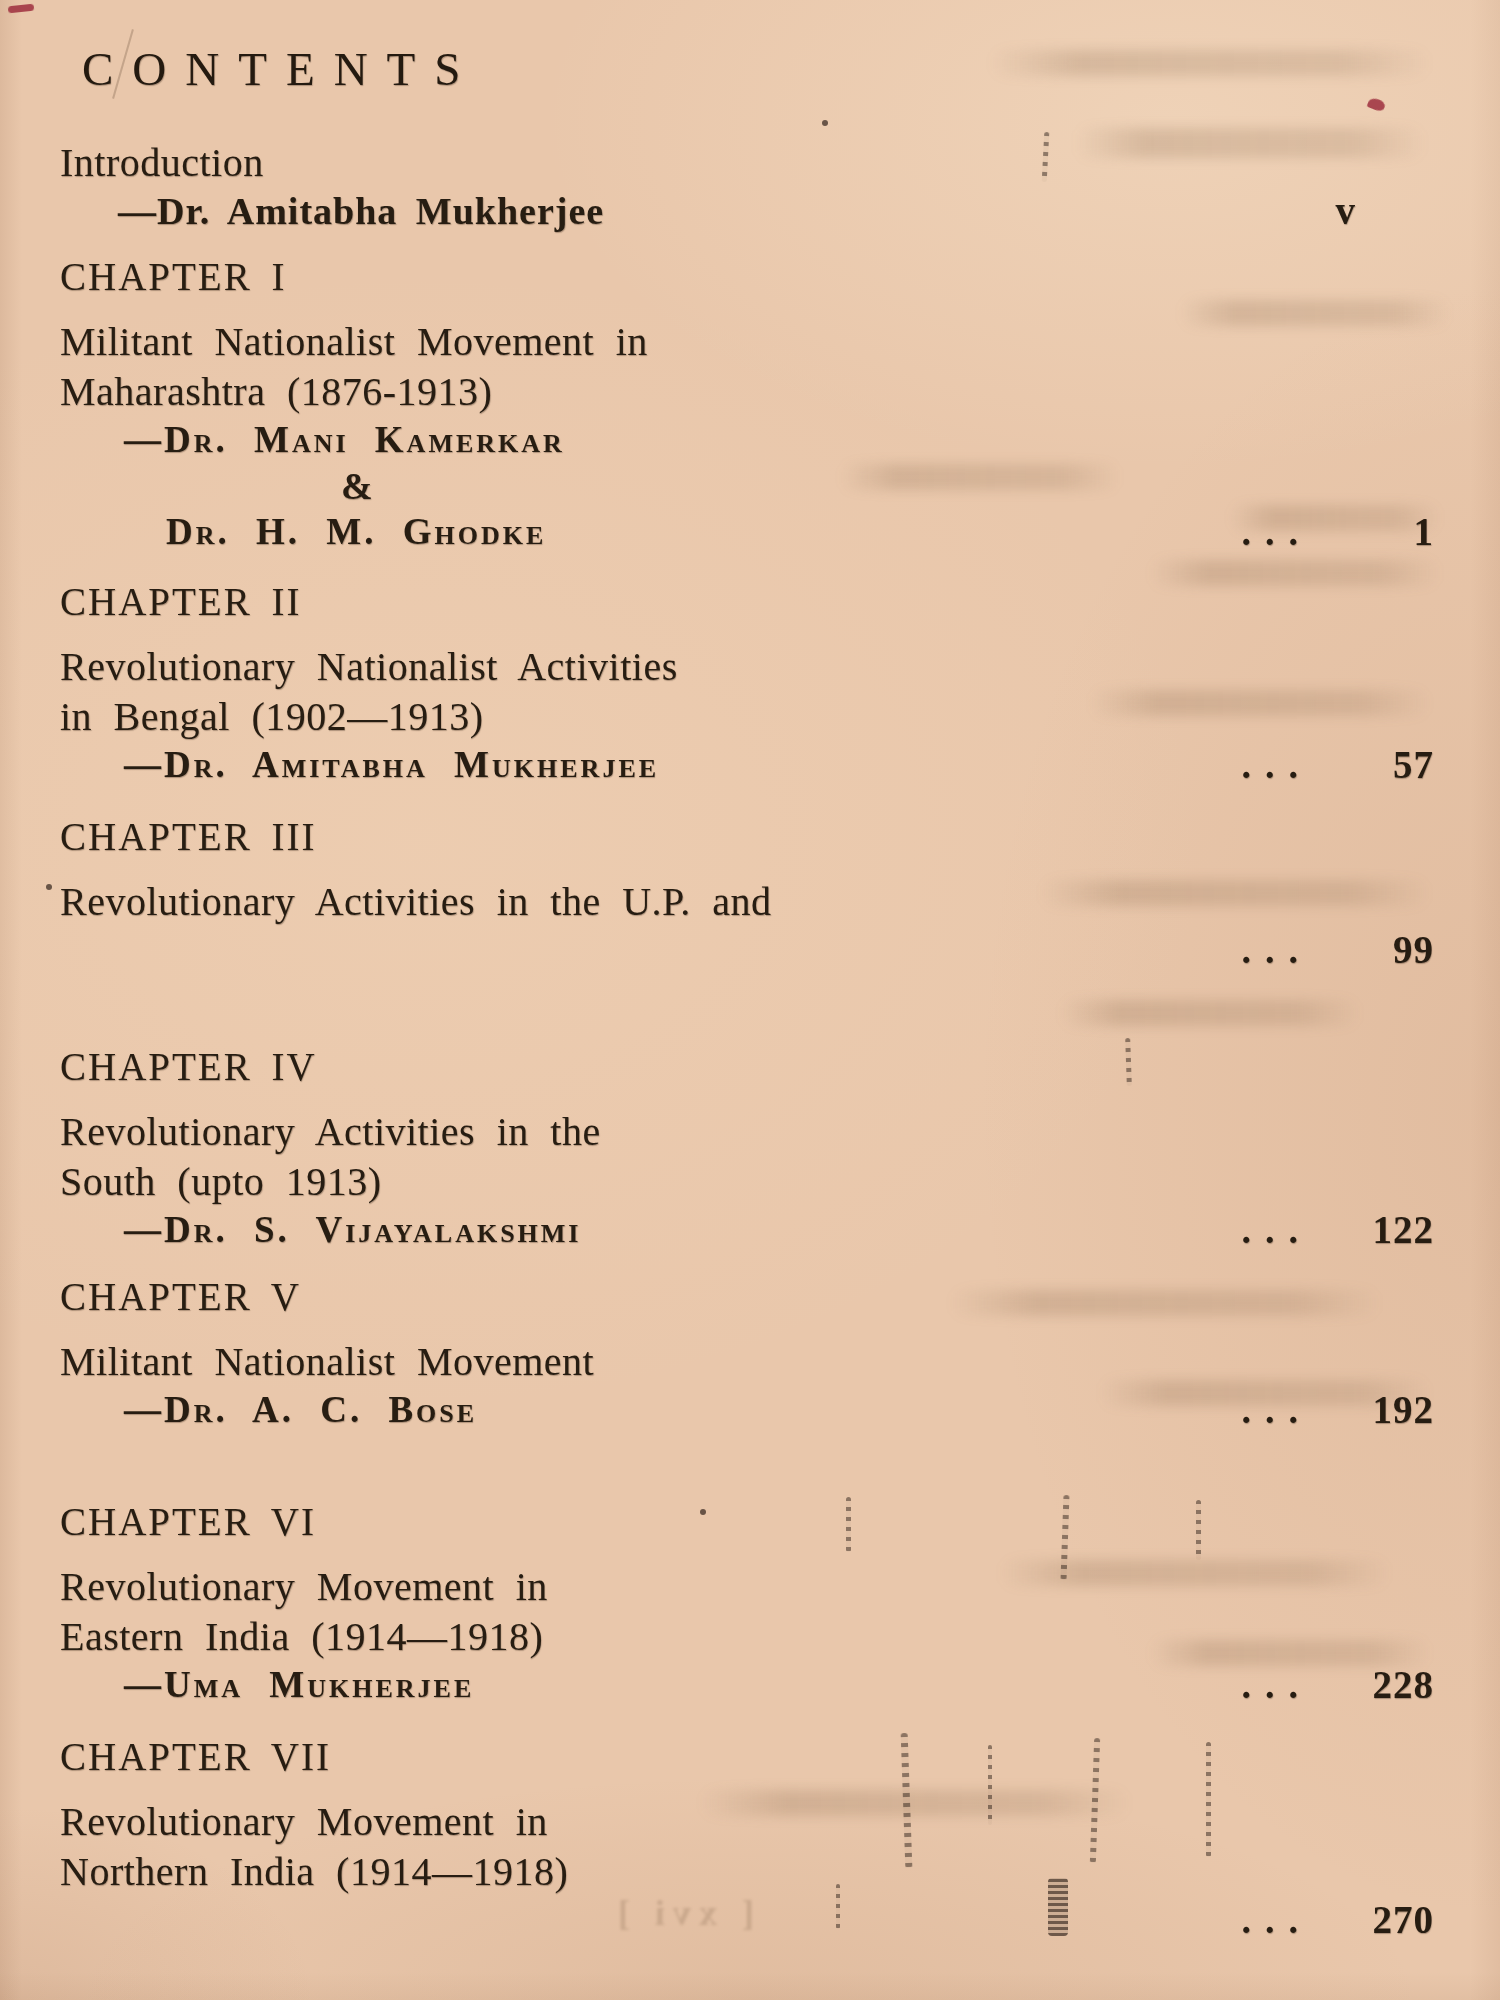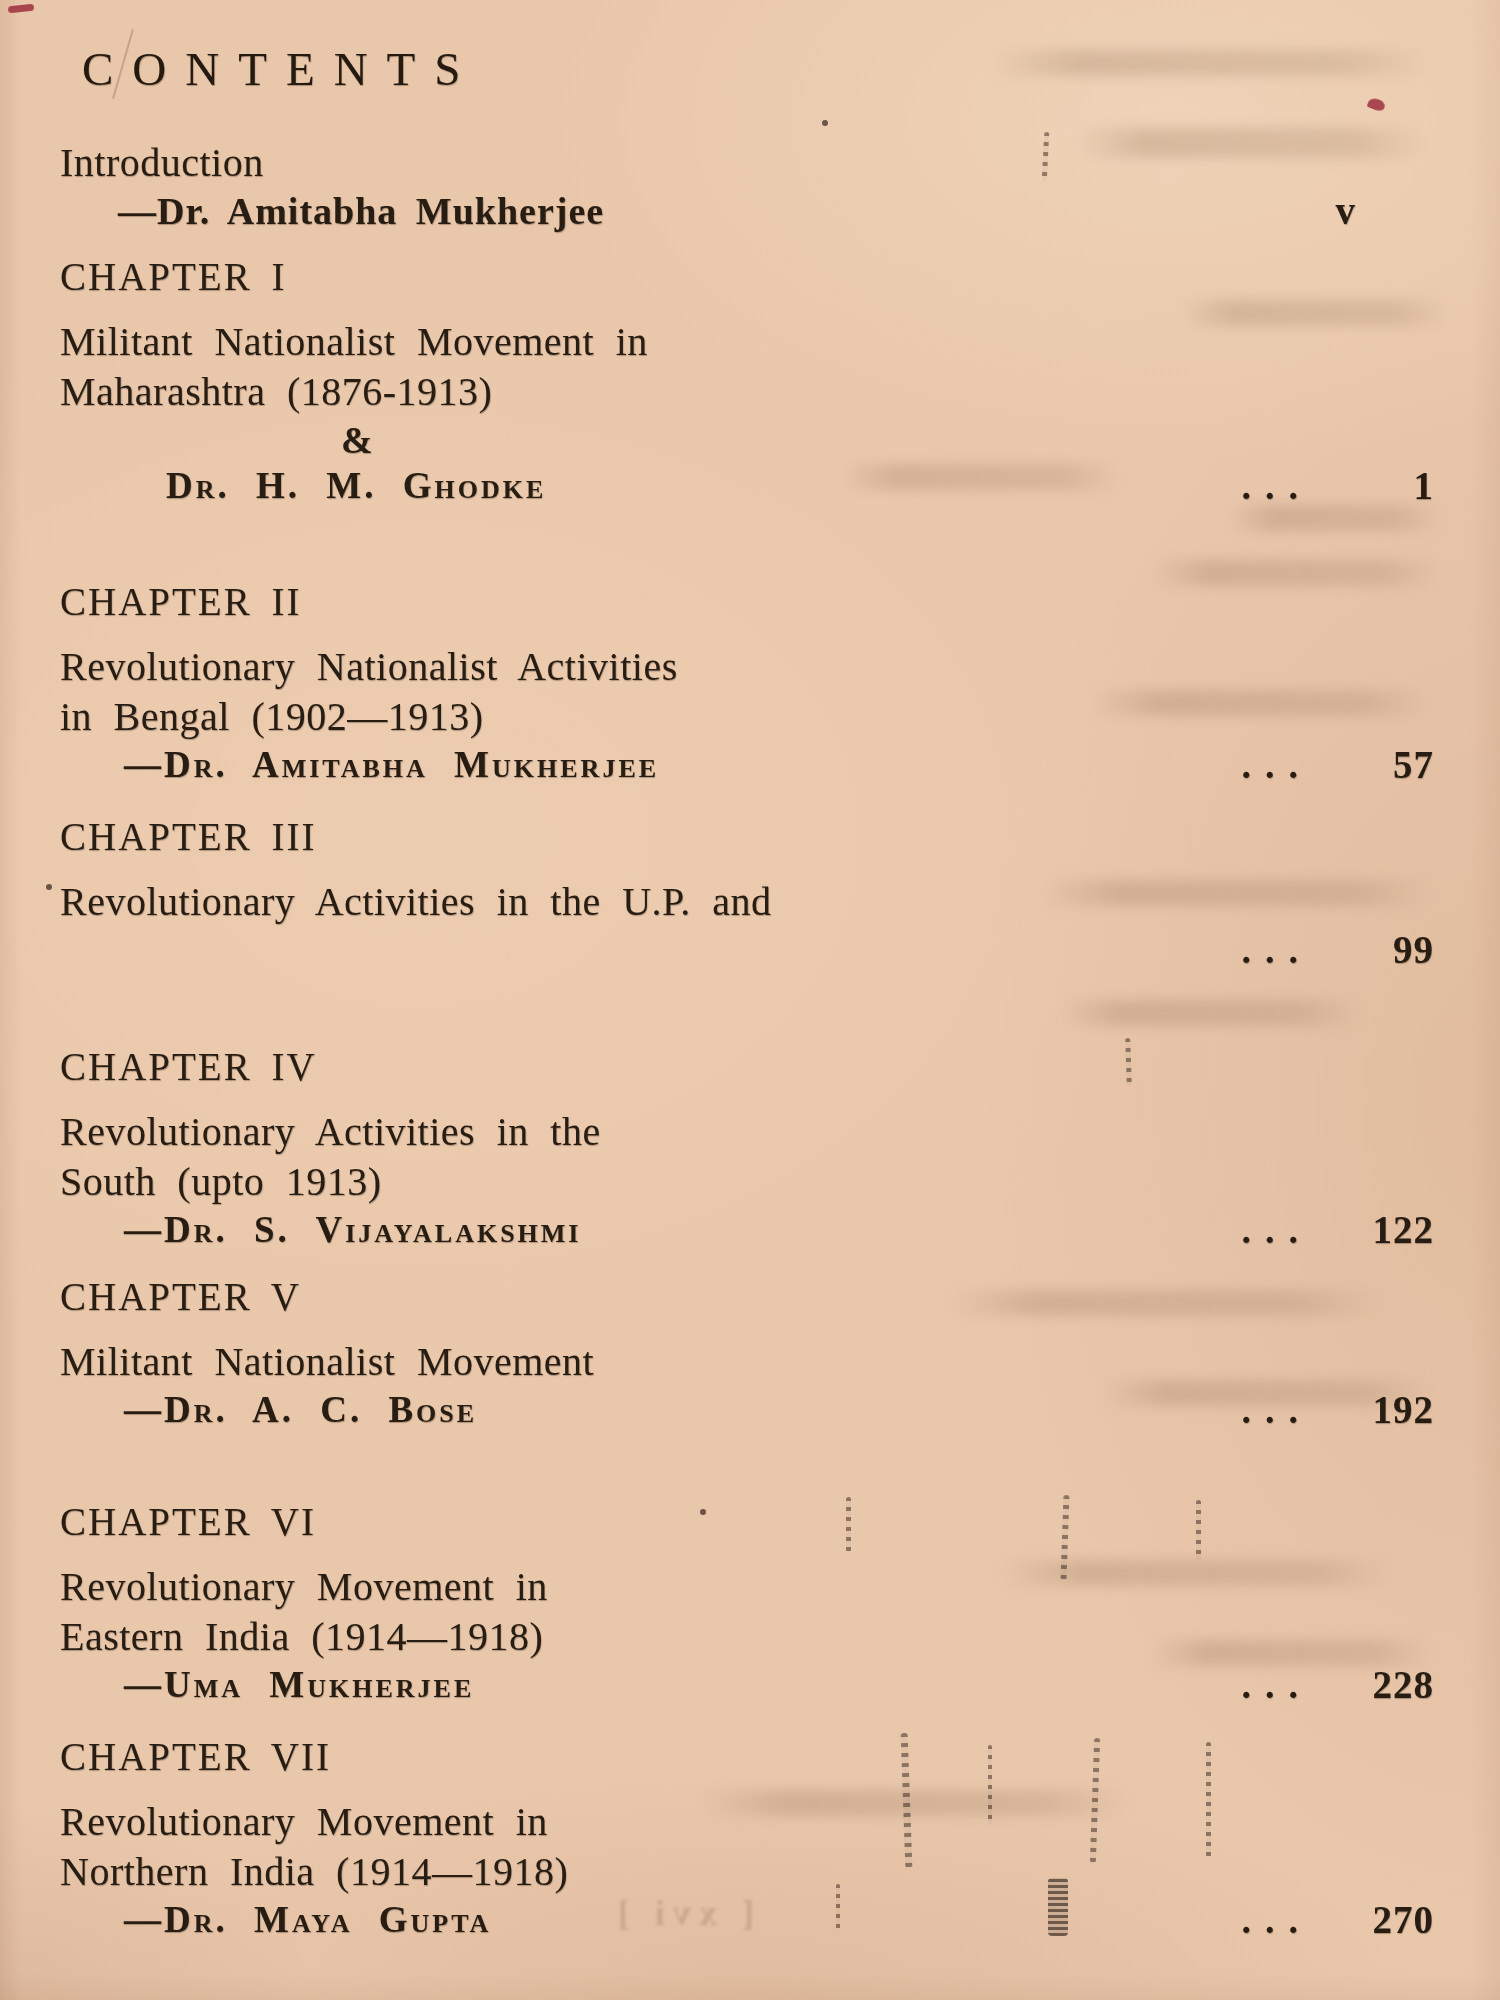--- a/index.html
+++ b/index.html
@@ -103,20 +103,23 @@
         <span class="pg pg-offset">v</span>
       </span>
     </div>
   </section>
 
   <section class="entry e1">
     <div class="chapter">CHAPTER I</div>
     <div class="t-line">Militant Nationalist Movement in</div>
     <div class="t-line">Maharashtra (1876-1913)</div>
     <div class="author-row">
+      <span class="author-name">—Dr. Mani Kamerkar</span>
+    </div>
+    <div class="author-row">
       <span class="joiner">&amp;</span>
     </div>
     <div class="author-row">
       <span class="author-name no-dash">Dr. H. M. Ghodke</span>
       <span class="leader">
         <span class="dots">...</span>
         <span class="pg">1</span>
       </span>
     </div>
   </section>
@@ -181,21 +184,20 @@
         <span class="pg">228</span>
       </span>
     </div>
   </section>
 
   <section class="entry e7">
     <div class="chapter">CHAPTER VII</div>
     <div class="t-line">Revolutionary Movement in</div>
     <div class="t-line">Northern India (1914—1918)</div>
     <div class="author-row">
-      <span class="author-name">—Dr. Maya Gupta</span>
       <span class="leader">
         <span class="dots">...</span>
         <span class="pg">270</span>
       </span>
     </div>
   </section>
 
 </div>
 
 </body></html>

